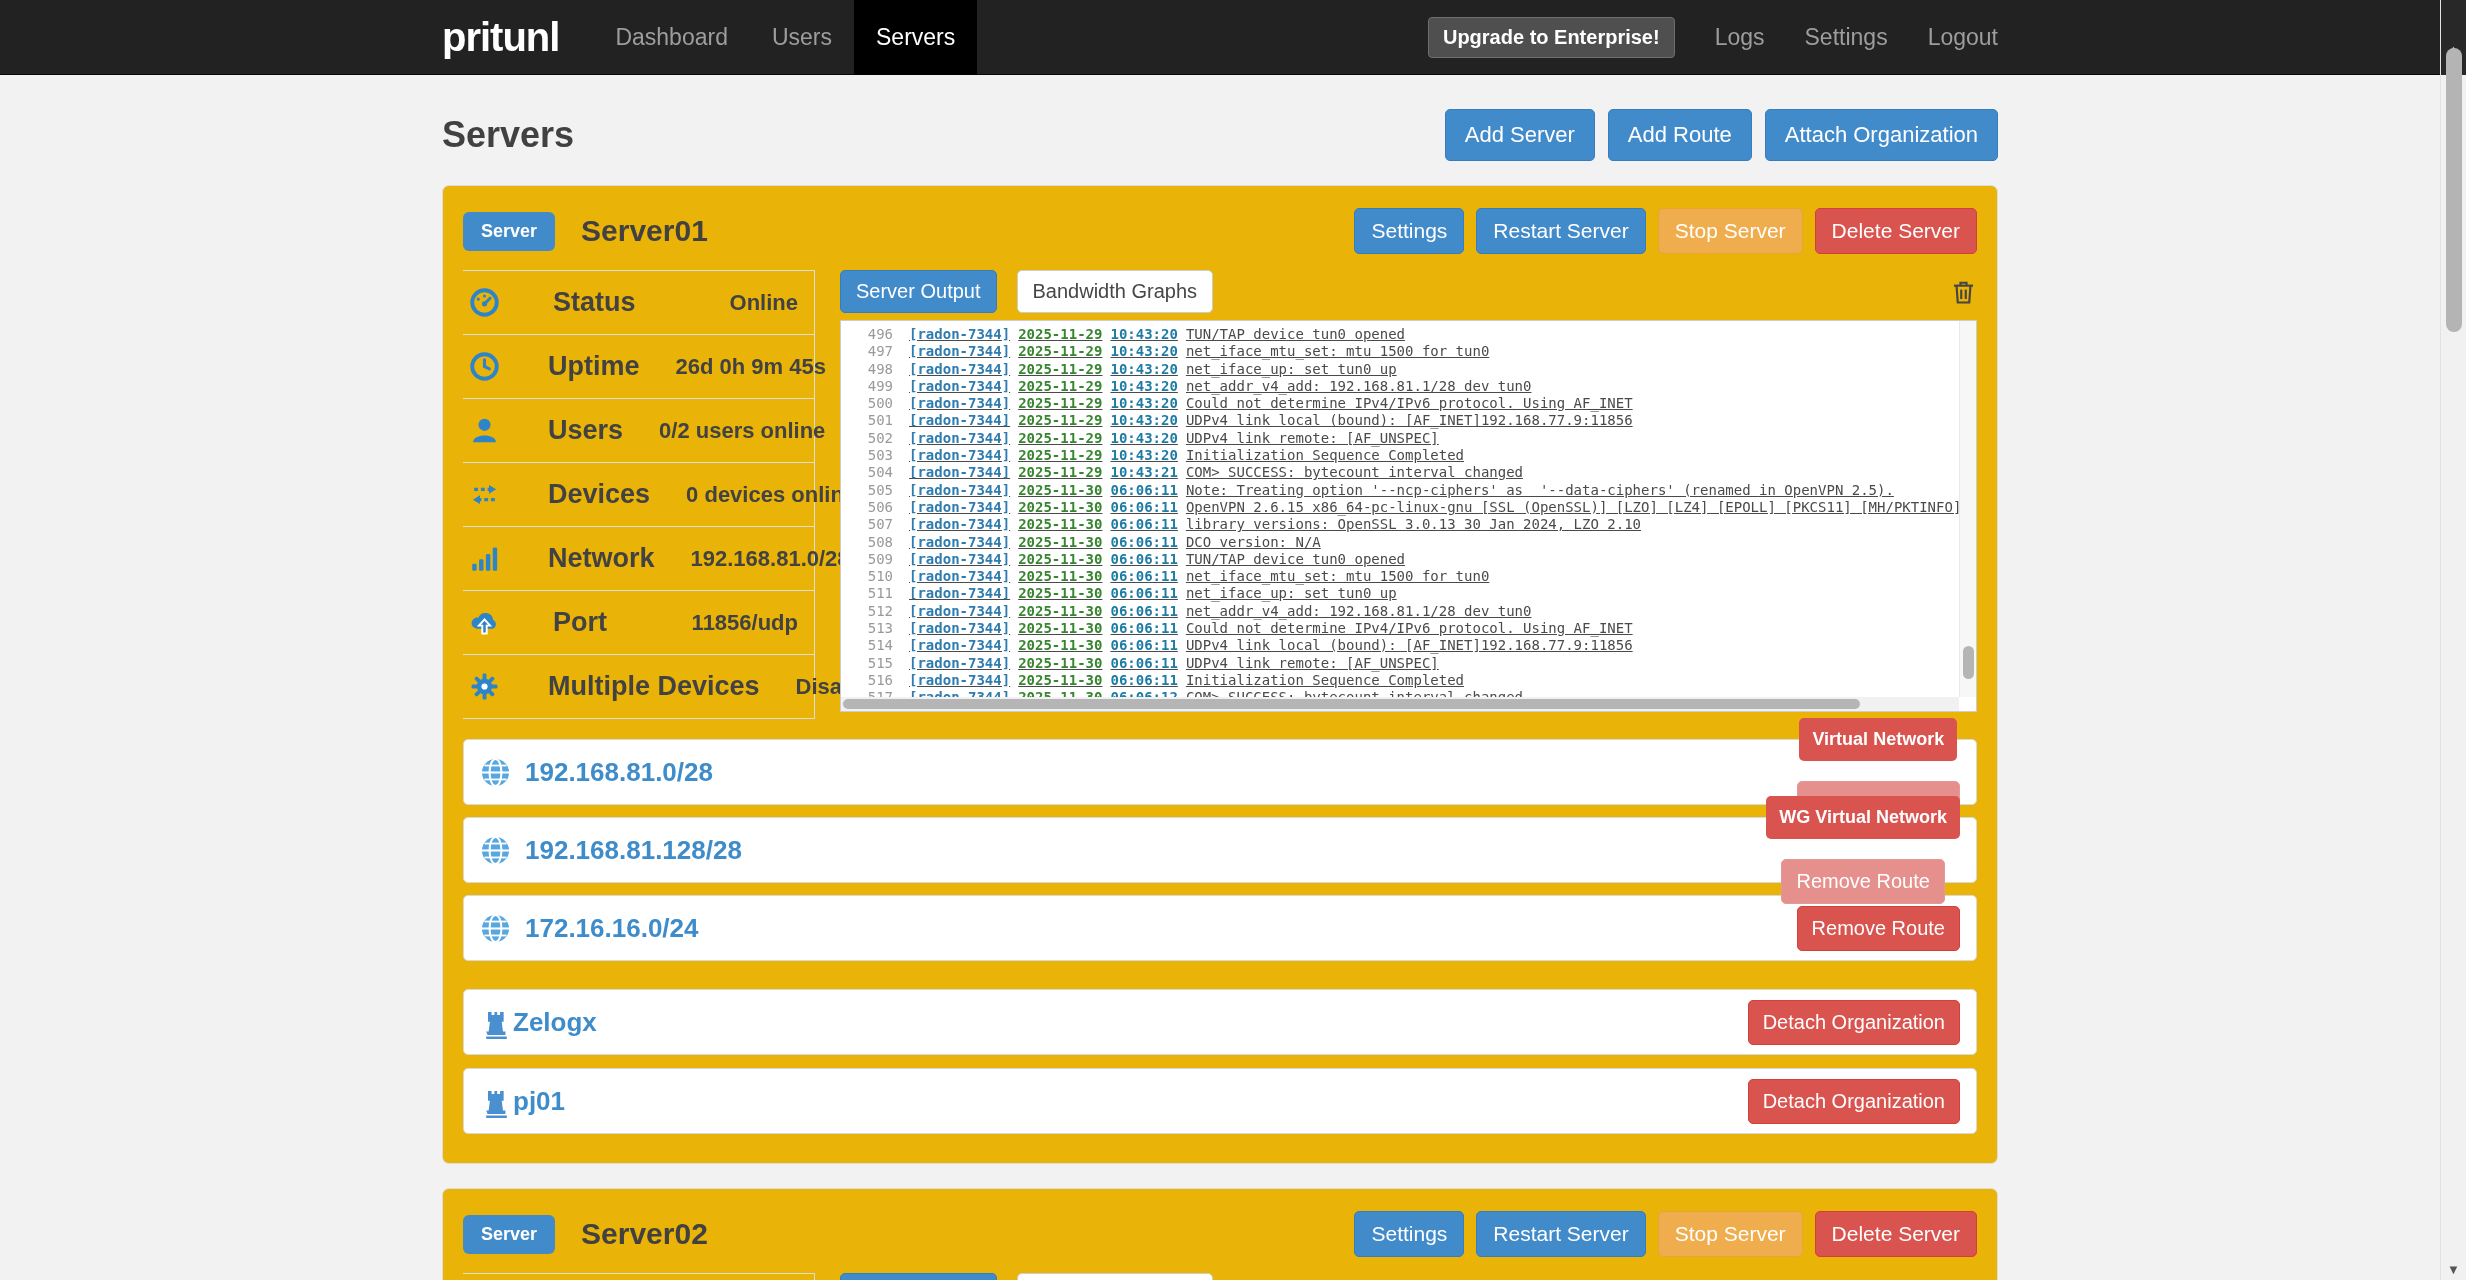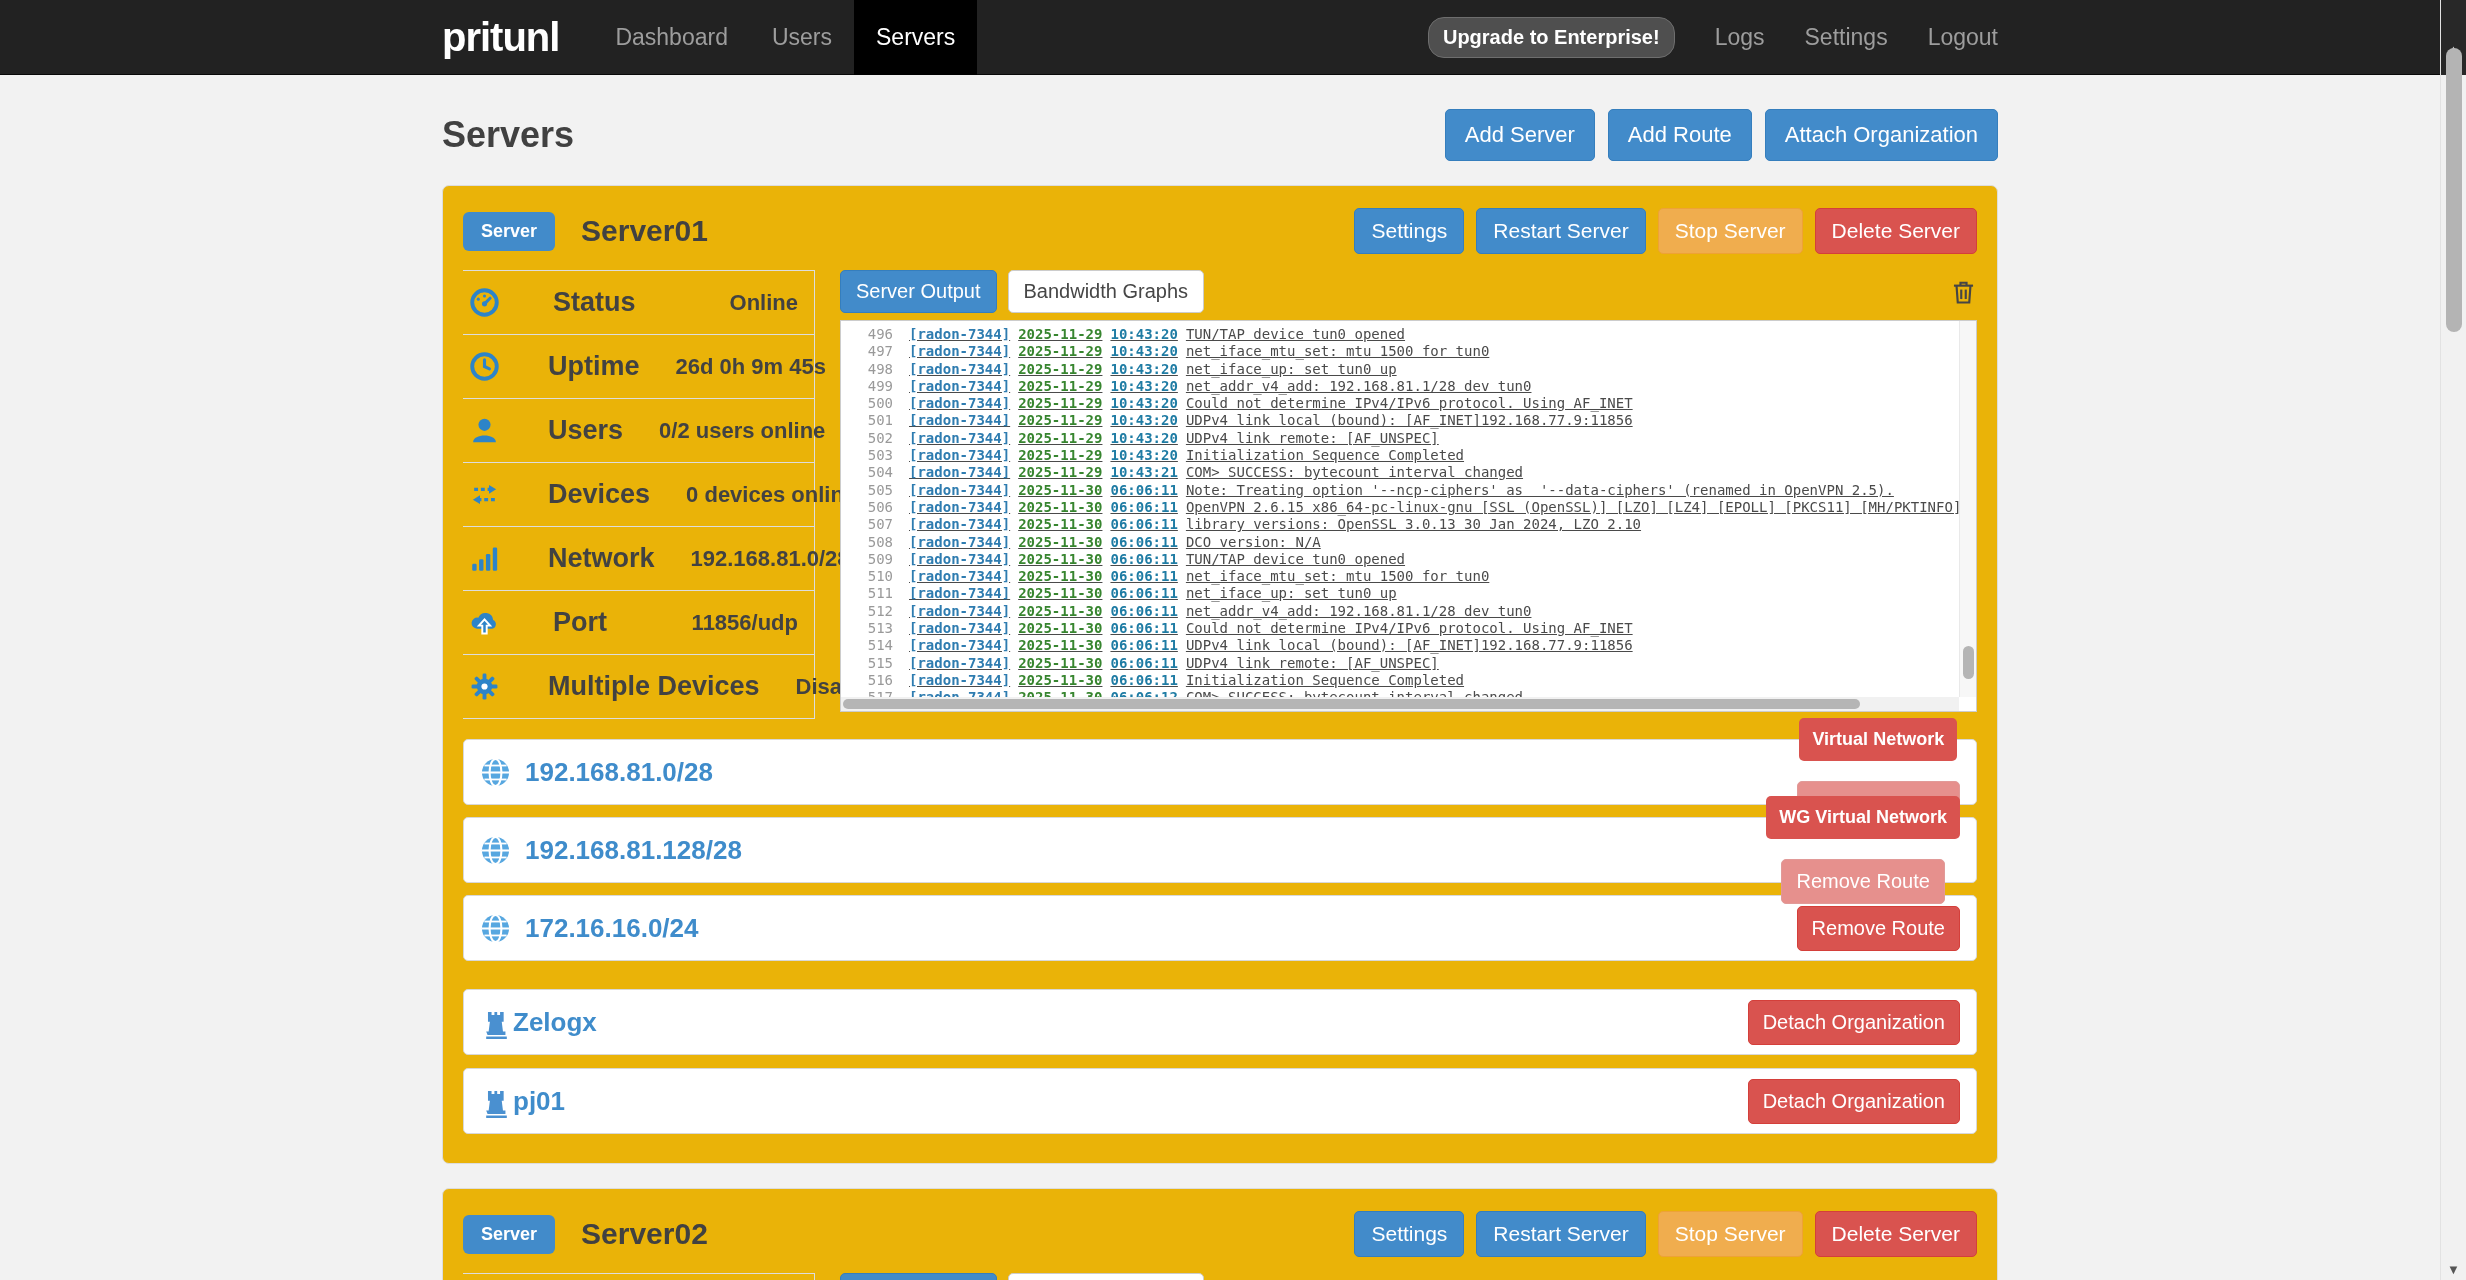--- a/index.html
+++ b/index.html
@@ -10,21 +10,21 @@
 
   
   .navbar { height:75px; background:#222; border-bottom:1px solid #090909; }
   .navbar .container { display:flex; align-items:stretch; height:75px; }
   .brand { color:#fff; font-size:40px; font-weight:bold; letter-spacing:-1px;
            line-height:75px; margin-right:34px; }
   .nav-link { color:#9d9d9d; font-size:23px; line-height:75px; padding:0 22px; cursor:pointer; }
   .nav-link.active { background:#000; color:#fff; }
   .nav-right { margin-left:auto; display:flex; align-items:center; }
   .upgrade-btn { background:#4f4f4f; border:1px solid #6e6e6e; color:#fff; font-weight:bold;
-                 font-size:20px; padding:8px 14px; border-radius:16px; cursor:pointer; }
+                 font-size:20px; padding:8px 14px; border-radius:4px; cursor:pointer; }
   .nav-right .nav-link { padding:0 0 0 40px; }
 
   
   .page-head { display:flex; align-items:center; justify-content:space-between; margin-top:34px; }
   .page-title { font-size:36px; font-weight:bold; color:#414141; }
   .page-actions { display:flex; gap:13px; }
   .btn { border-radius:5px; color:#fff; cursor:pointer; border:1px solid transparent;
          display:inline-block; text-align:center; }
   .btn-blue   { background:#428bca; border-color:#357ebd; }
   .btn-orange { background:#f0ad4e; border-color:#eea236; }
@@ -48,21 +48,21 @@
   
   .status-table { width:352px; border-top:1px solid #ddd; border-right:1px solid #ddd; }
   .status-row { height:64px; display:flex; align-items:center; border-bottom:1px solid #ddd;
                 padding:0 16px 0 6px;gap:36px; }
   .status-icon { width:36px; display:flex; align-items:center; }
   .status-label { font-size:27px; font-weight:bold; color:#424242; margin-left:12px; white-space:nowrap; }
   .status-value { font-size:22px; font-weight:bold; color:#424242; margin-left:auto; white-space:nowrap; }
 
   
   .log-col { flex:1; margin-left:25px; min-width:0; }
-  .tabs-row { display:flex; align-items:center; gap:11px; height:42px; }
+  .tabs-row { display:flex; align-items:center; gap:20px; height:42px; }
   .tab { font-size:20px; padding:9px 15px; border-radius:5px; cursor:pointer; }
   .tab.active { background:#428bca; color:#fff; border:1px solid #357ebd; }
   .tab.inactive { background:#fff; color:#464646; border:1px solid #ccc; }
   .trash-btn { margin-left:auto; cursor:pointer; line-height:0; }
 
   .log-box { margin-top:8px; border:1px solid #ccc; height:392px; position:relative;
              overflow:hidden; background:#fff; padding:5px 22px 0 8px; }
   .log-line { font-family:"DejaVu Sans Mono", monospace; font-size:14px; line-height:17.3px;
               white-space:pre; color:#4a4a4a;text-decoration:underline; }
   .log-line .ln  { display:inline-block; width:44px; text-align:right; margin-right:16px; color:#999; }

